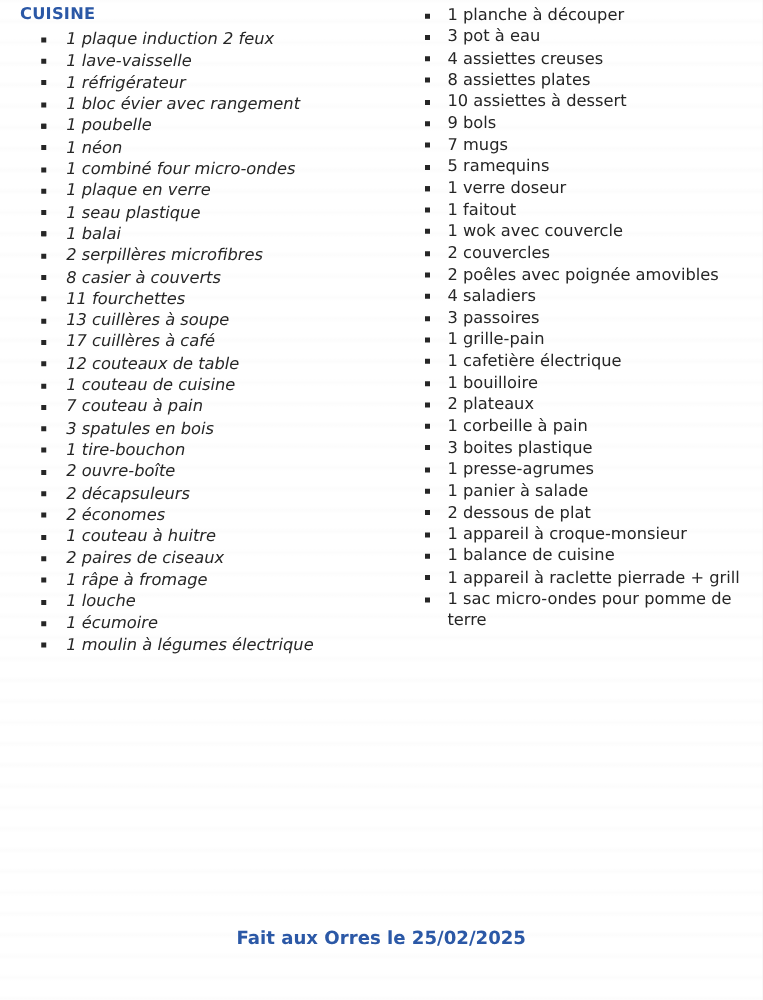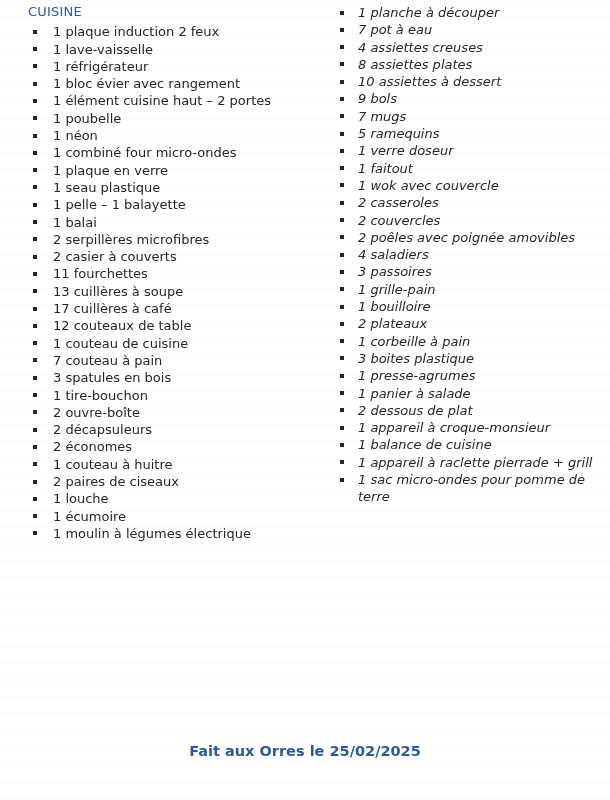--- a/index.html
+++ b/index.html
@@ -29,39 +29,39 @@
       rgba(0,0,0,0.0) 14px, rgba(0,0,0,0.012) 17px
     );
   }
   .col {
     position: absolute;
     top: 3px;
   }
   .col-left  { left: 12px;  width: 310px; }
   .col-right { left: 340px; width: 258px; top: 4px; }
   .section-title {
-    margin: 0 0 3px 16px;
+    margin: 0 0 3px 4px;
     font-size: 13px;
-    font-weight: normal;
+    font-weight: bold;
     line-height: 17.3px;
     color: var(--accent);
     letter-spacing: 0.2px;
   }
   ul.item-list {
     list-style: none;
     margin: 0;
     padding: 0;
     font-size: 13px;
     line-height: 17.3px;
   }
   ul.item-list li {
     position: relative;
   }
-  .col-left  ul.item-list li { padding-left: 41px; }
-  .col-right ul.item-list li { padding-left: 18px; font-style: italic; }
+  .col-left  ul.item-list li { padding-left: 41px; font-style: italic; }
+  .col-right ul.item-list li { padding-left: 18px; }
   ul.item-list .bullet {
     position: absolute;
     top: 6.5px;
     width: 4px;
     height: 4px;
     background: var(--ink);
   }
   .col-left  ul.item-list .bullet { left: 21px; }
   .col-right ul.item-list .bullet { left: 0; }
   .footer-date {
@@ -81,70 +81,70 @@
 
 <div class="page">
 
   <div class="col col-left">
     <h1 class="section-title">CUISINE</h1>
     <ul class="item-list">
         <li><span class="bullet"></span><span>1 plaque induction 2 feux</span></li>
         <li><span class="bullet"></span><span>1 lave-vaisselle</span></li>
         <li><span class="bullet"></span><span>1 réfrigérateur</span></li>
         <li><span class="bullet"></span><span>1 bloc évier avec rangement</span></li>
-        <li><span class="bullet"></span><span>1 élément cuisine haut – 2 portes</span></li>
+        <li><span class="bullet"></span></li>
         <li><span class="bullet"></span><span>1 poubelle</span></li>
         <li><span class="bullet"></span><span>1 néon</span></li>
         <li><span class="bullet"></span><span>1 combiné four micro-ondes</span></li>
         <li><span class="bullet"></span><span>1 plaque en verre</span></li>
         <li><span class="bullet"></span><span>1 seau plastique</span></li>
-        <li><span class="bullet"></span><span>1 pelle – 1 balayette</span></li>
+        <li><span class="bullet"></span></li>
         <li><span class="bullet"></span><span>1 balai</span></li>
         <li><span class="bullet"></span><span>2 serpillères microfibres</span></li>
-        <li><span class="bullet"></span><span>2 casier à couverts</span></li>
+        <li><span class="bullet"></span><span>8 casier à couverts</span></li>
         <li><span class="bullet"></span><span>11 fourchettes</span></li>
         <li><span class="bullet"></span><span>13 cuillères à soupe</span></li>
         <li><span class="bullet"></span><span>17 cuillères à café</span></li>
         <li><span class="bullet"></span><span>12 couteaux de table</span></li>
         <li><span class="bullet"></span><span>1 couteau de cuisine</span></li>
         <li><span class="bullet"></span><span>7 couteau à pain</span></li>
         <li><span class="bullet"></span><span>3 spatules en bois</span></li>
         <li><span class="bullet"></span><span>1 tire-bouchon</span></li>
         <li><span class="bullet"></span><span>2 ouvre-boîte</span></li>
         <li><span class="bullet"></span><span>2 décapsuleurs</span></li>
         <li><span class="bullet"></span><span>2 économes</span></li>
         <li><span class="bullet"></span><span>1 couteau à huitre</span></li>
         <li><span class="bullet"></span><span>2 paires de ciseaux</span></li>
+        <li><span class="bullet"></span><span>1 râpe à fromage</span></li>
         <li><span class="bullet"></span><span>1 louche</span></li>
         <li><span class="bullet"></span><span>1 écumoire</span></li>
         <li><span class="bullet"></span><span>1 moulin à légumes électrique</span></li>
       </ul>
   </div>
 
   <div class="col col-right">
     <ul class="item-list">
         <li><span class="bullet"></span><span>1 planche à découper</span></li>
-        <li><span class="bullet"></span><span>7 pot à eau</span></li>
+        <li><span class="bullet"></span><span>3 pot à eau</span></li>
         <li><span class="bullet"></span><span>4 assiettes creuses</span></li>
         <li><span class="bullet"></span><span>8 assiettes plates</span></li>
         <li><span class="bullet"></span><span>10 assiettes à dessert</span></li>
         <li><span class="bullet"></span><span>9 bols</span></li>
         <li><span class="bullet"></span><span>7 mugs</span></li>
         <li><span class="bullet"></span><span>5 ramequins</span></li>
         <li><span class="bullet"></span></li>
         <li><span class="bullet"></span><span>1 verre doseur</span></li>
         <li><span class="bullet"></span><span>1 faitout</span></li>
         <li><span class="bullet"></span><span>1 wok avec couvercle</span></li>
-        <li><span class="bullet"></span><span>2 casseroles</span></li>
         <li><span class="bullet"></span><span>2 couvercles</span></li>
         <li><span class="bullet"></span><span>2 poêles avec poignée amovibles</span></li>
         <li><span class="bullet"></span><span>4 saladiers</span></li>
         <li><span class="bullet"></span><span>3 passoires</span></li>
         <li><span class="bullet"></span><span>1 grille-pain</span></li>
-        <li><span class="bullet"></span></li>
+        <li><span class="bullet"></span><span>1 cafetière électrique</span></li>
         <li><span class="bullet"></span><span>1 bouilloire</span></li>
         <li><span class="bullet"></span><span>2 plateaux</span></li>
         <li><span class="bullet"></span><span>1 corbeille à pain</span></li>
         <li><span class="bullet"></span><span>3 boites plastique</span></li>
         <li><span class="bullet"></span><span>1 presse-agrumes</span></li>
         <li><span class="bullet"></span><span>1 panier à salade</span></li>
         <li><span class="bullet"></span><span>2 dessous de plat</span></li>
         <li><span class="bullet"></span><span>1 appareil à croque-monsieur</span></li>
         <li><span class="bullet"></span><span>1 balance de cuisine</span></li>
         <li><span class="bullet"></span><span>1 appareil à raclette pierrade + grill</span></li>

